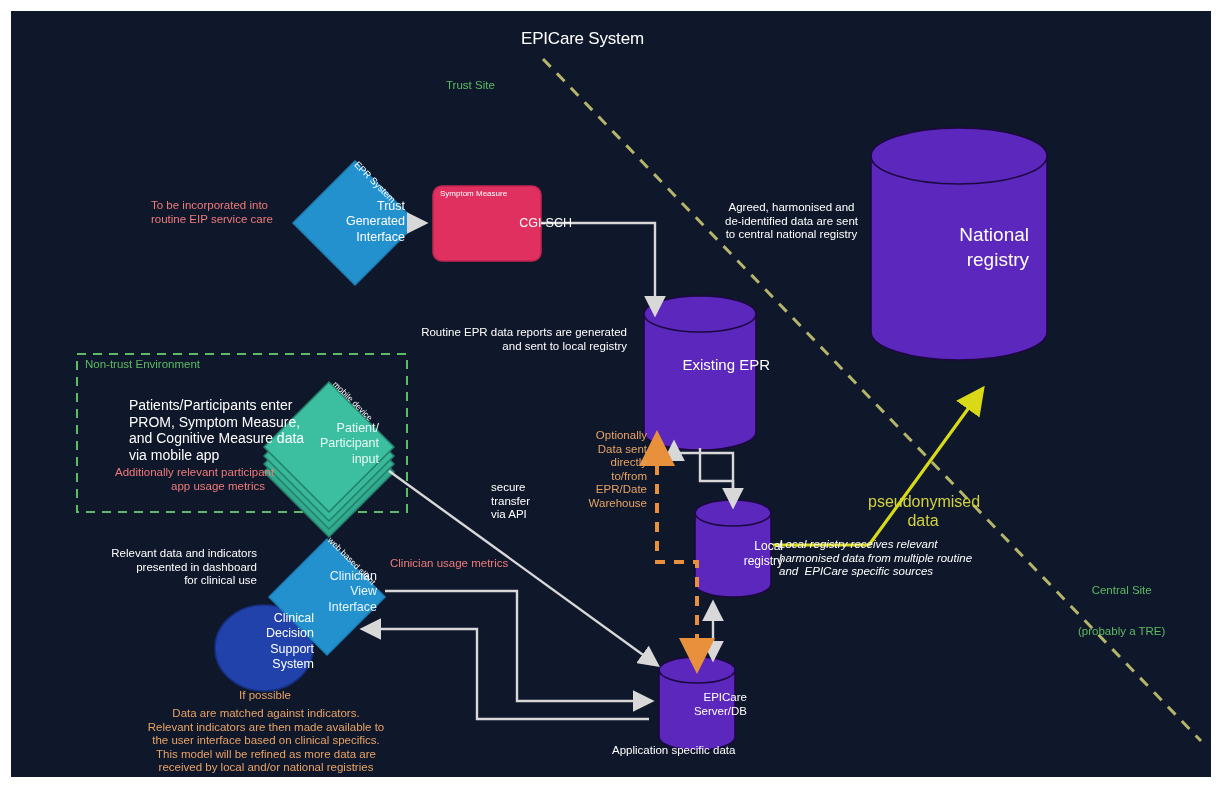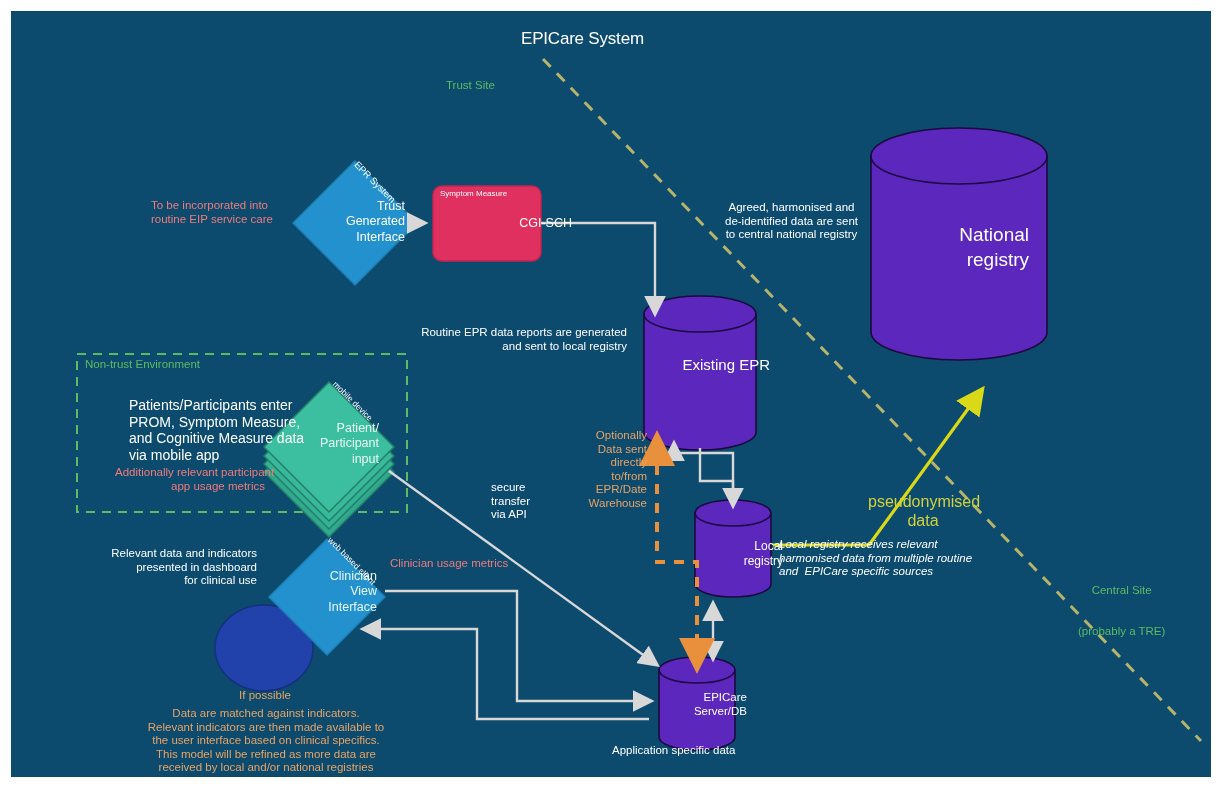--- a/index.html
+++ b/index.html
@@ -1,18 +1,18 @@
 <!DOCTYPE html>
 <html><head>
 <meta charset="utf-8">
 <style>
   html,body{margin:0;padding:0;background:#ffffff;}
   body{width:1228px;height:792px;overflow:hidden;font-family:"Liberation Sans",sans-serif;}
   #stage{position:relative;width:1228px;height:792px;background:#ffffff;}
-  #canvas{position:absolute;left:11px;top:11px;width:1200px;height:766px;background:#0c4a6e;overflow:hidden;}
+  #canvas{position:absolute;left:11px;top:11px;width:1200px;height:766px;background:#0f172a;overflow:hidden;}
   svg.layer{position:absolute;left:0;top:0;width:1200px;height:766px;overflow:visible;}
   .lbl{position:absolute;color:#ffffff;line-height:1.18;white-space:pre;}
   .c-red{color:#ef7b7b;}
   .c-orange{color:#e8a365;}
   .c-green{color:#5dbb63;}
   .c-yellow{color:#d2d23c;}
   .shape-txt{position:absolute;color:#ffffff;text-align:right;line-height:1.22;white-space:pre;}
   .rot{position:absolute;color:#ffffff;white-space:nowrap;transform-origin:0 0;}
   #title{position:absolute;color:#ffffff;white-space:pre;}
 </style>
@@ -112,20 +112,24 @@
     <div class="shape-txt" style="left:268px;top:410px;width:100px;font-size:12.5px;color:#eafaf5;">Patient/
 Participant
 input</div>
     <div class="rot" style="left:327px;top:368px;font-size:8.5px;transform:rotate(45deg);">mobile device</div>
 
     <div class="shape-txt" style="left:266px;top:558px;width:100px;font-size:12.5px;color:#e9f6ff;">Clinician
 View
 Interface</div>
     <div class="rot" style="left:322px;top:524px;font-size:8.5px;transform:rotate(45deg);">web based client</div>
 
+    <div class="shape-txt" style="left:203px;top:600px;width:100px;font-size:12.5px;">Clinical
+Decision
+Support
+System</div>
 
     <div class="shape-txt" style="left:619px;top:345px;width:140px;font-size:15px;">Existing EPR</div>
 
     <div class="shape-txt" style="left:672px;top:528px;width:100px;font-size:12px;">Local
 registry</div>
 
     <div class="shape-txt" style="left:636px;top:679px;width:100px;font-size:11.5px;">EPICare
 Server/DB</div>
     <div class="lbl" style="left:601px;top:733px;font-size:11.5px;">Application specific data</div>
 

